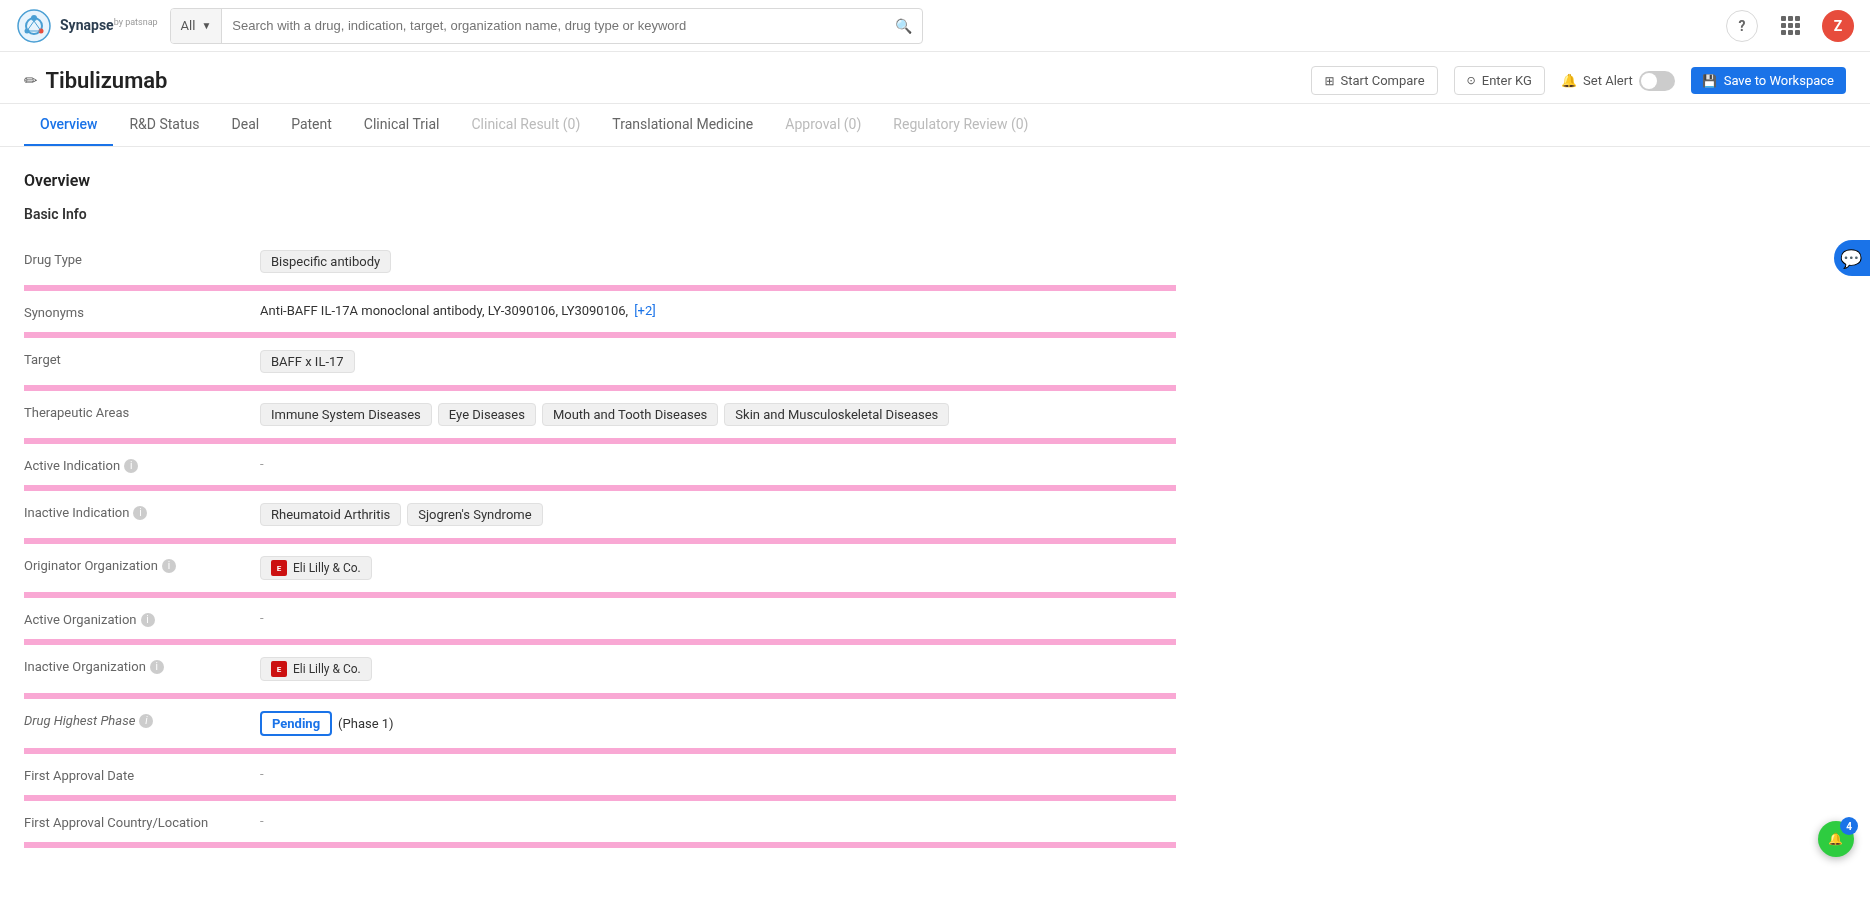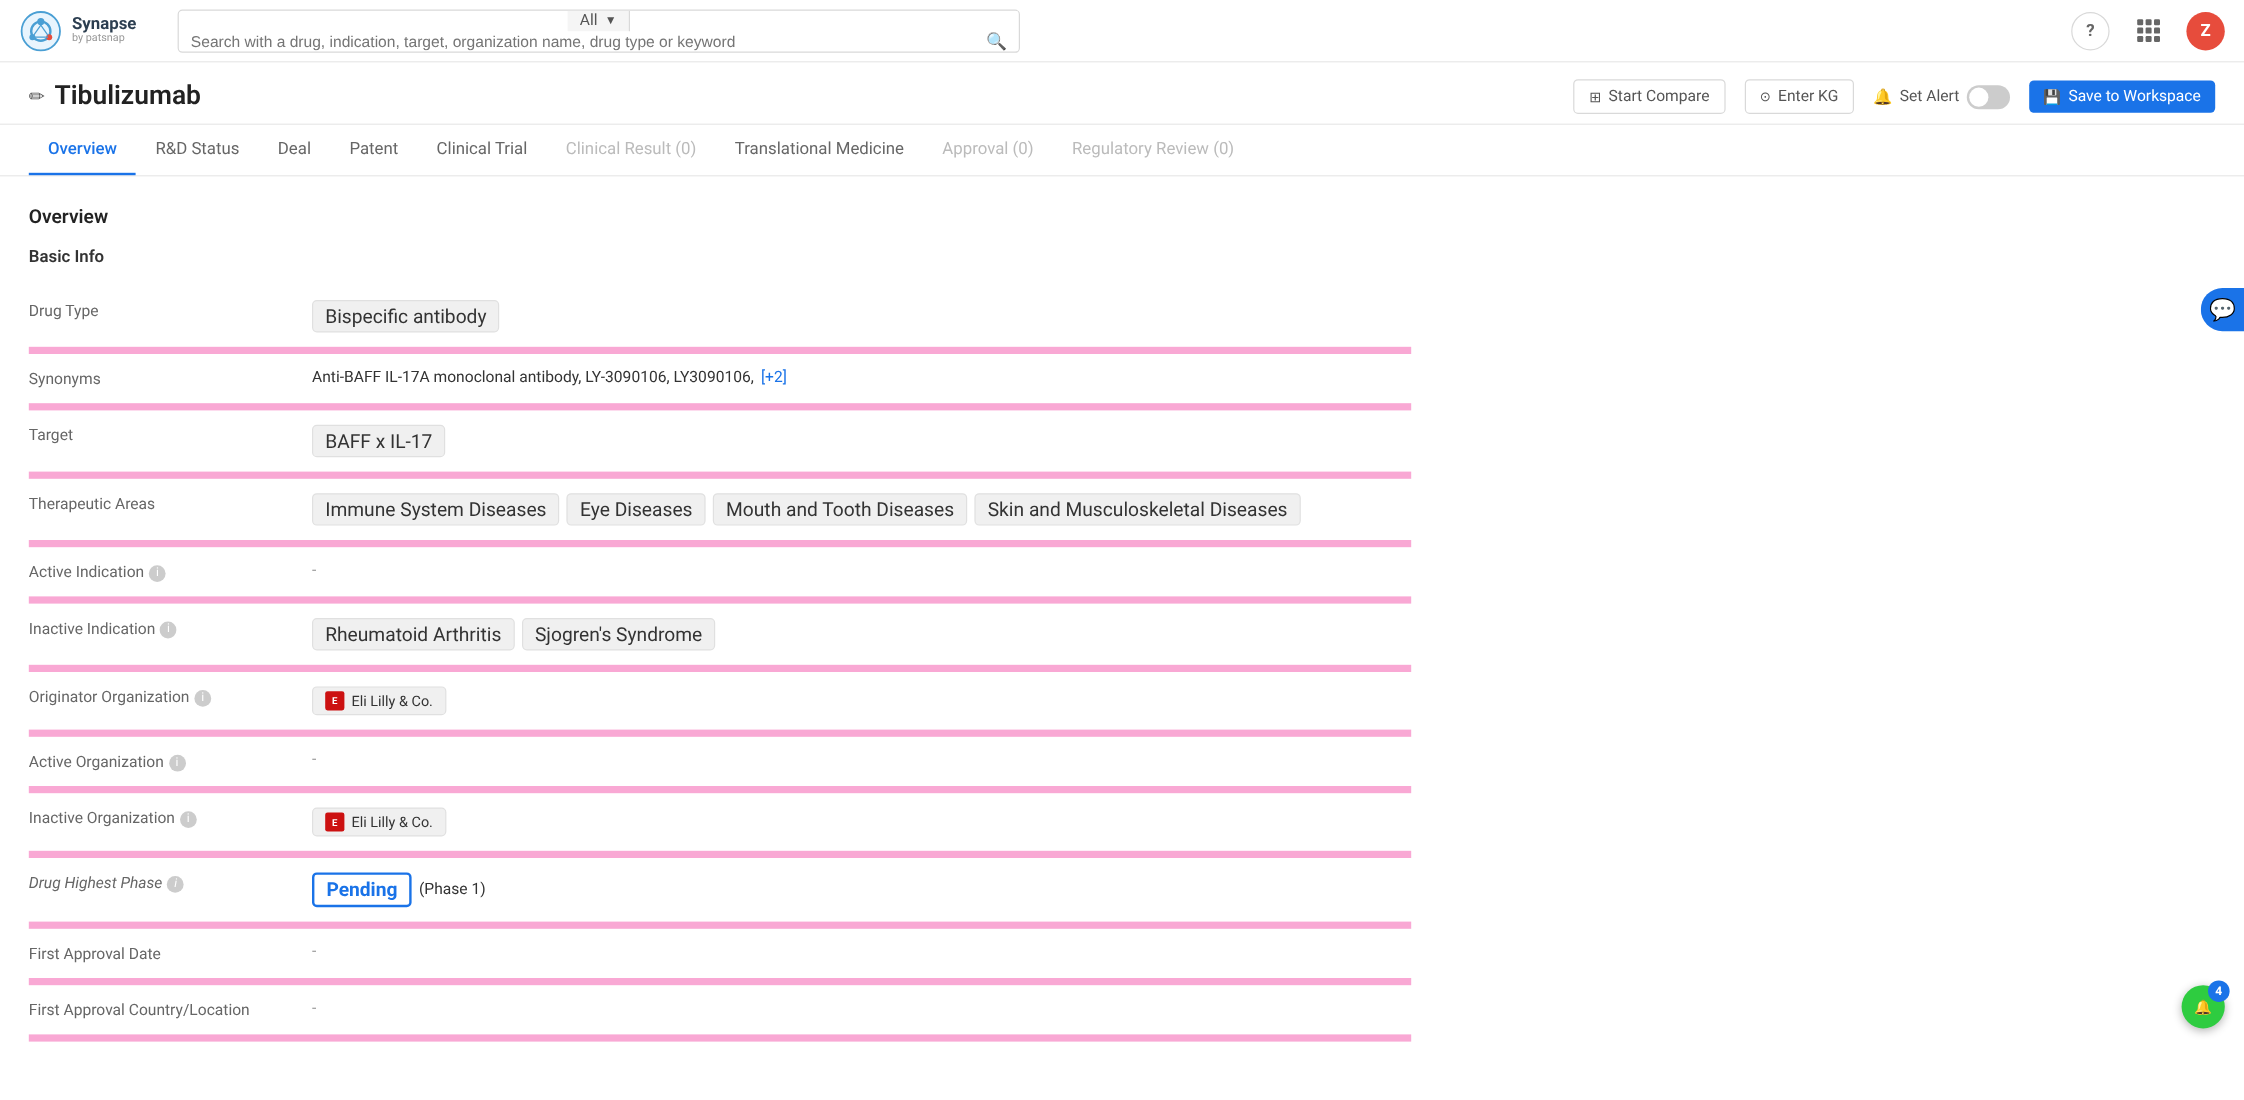--- a/index.html
+++ b/index.html
@@ -24,21 +24,20 @@
       width: 36px;
       height: 36px;
     }
     .search-filter {
       display: flex;
       align-items: center;
       border: 1px solid #d9d9d9;
       border-radius: 4px;
       overflow: hidden;
       height: 36px;
-      flex-direction: column;
     }
     .filter-select {
       display: flex;
       align-items: center;
       padding: 0 10px;
       background: #f5f5f5;
       border-right: 1px solid #d9d9d9;
       cursor: pointer;
       gap: 6px;
       font-size: 13px;
@@ -240,21 +239,21 @@
       display: flex;
       flex-wrap: wrap;
       gap: 6px;
       align-items: center;
     }
     .tag {
       background: #f0f0f0;
       border: 1px solid #e0e0e0;
       border-radius: 4px;
       padding: 3px 10px;
-      font-size: 16px;
+      font-size: 13px;
       color: #333;
       display: inline-flex;
       align-items: center;
       gap: 4px;
     }
     .tag.blue-border {
       border: 2px solid #1a73e8;
       background: #fff;
       color: #1a73e8;
       font-weight: 700;
@@ -374,21 +373,21 @@
     <svg class="logo-icon" viewBox="0 0 36 36">
       <circle cx="18" cy="18" r="16" fill="#e8f4fd" stroke="#4a9fd4" stroke-width="1.5"></circle>
       <circle cx="18" cy="18" r="8" fill="none" stroke="#4a9fd4" stroke-width="2"></circle>
       <circle cx="18" cy="10" r="3" fill="#4a9fd4"></circle>
       <circle cx="25" cy="23" r="2.5" fill="#e74c3c"></circle>
       <circle cx="11" cy="23" r="2.5" fill="#4a9fd4"></circle>
       <line x1="18" y1="13" x2="24" y2="21.5" stroke="#4a9fd4" stroke-width="1"></line>
       <line x1="18" y1="13" x2="12" y2="21.5" stroke="#4a9fd4" stroke-width="1"></line>
       <line x1="12" y1="23" x2="24" y2="23" stroke="#4a9fd4" stroke-width="1"></line>
     </svg>
-    <div style="display:flex;flex-direction:column;line-height:1.1;">
+    <div style="display:flex;flex-direction:row;line-height:1.1;">
       <span style="font-weight:700;font-size:14px;color:#2c3e50;">Synapse</span>
       <span style="font-size:9px;color:#999;">by patsnap</span>
     </div>
   </div>
 
   <div class="search-filter">
     <div class="filter-select">
       <span>All</span>
       <span style="font-size:10px;">▼</span>
     </div>

